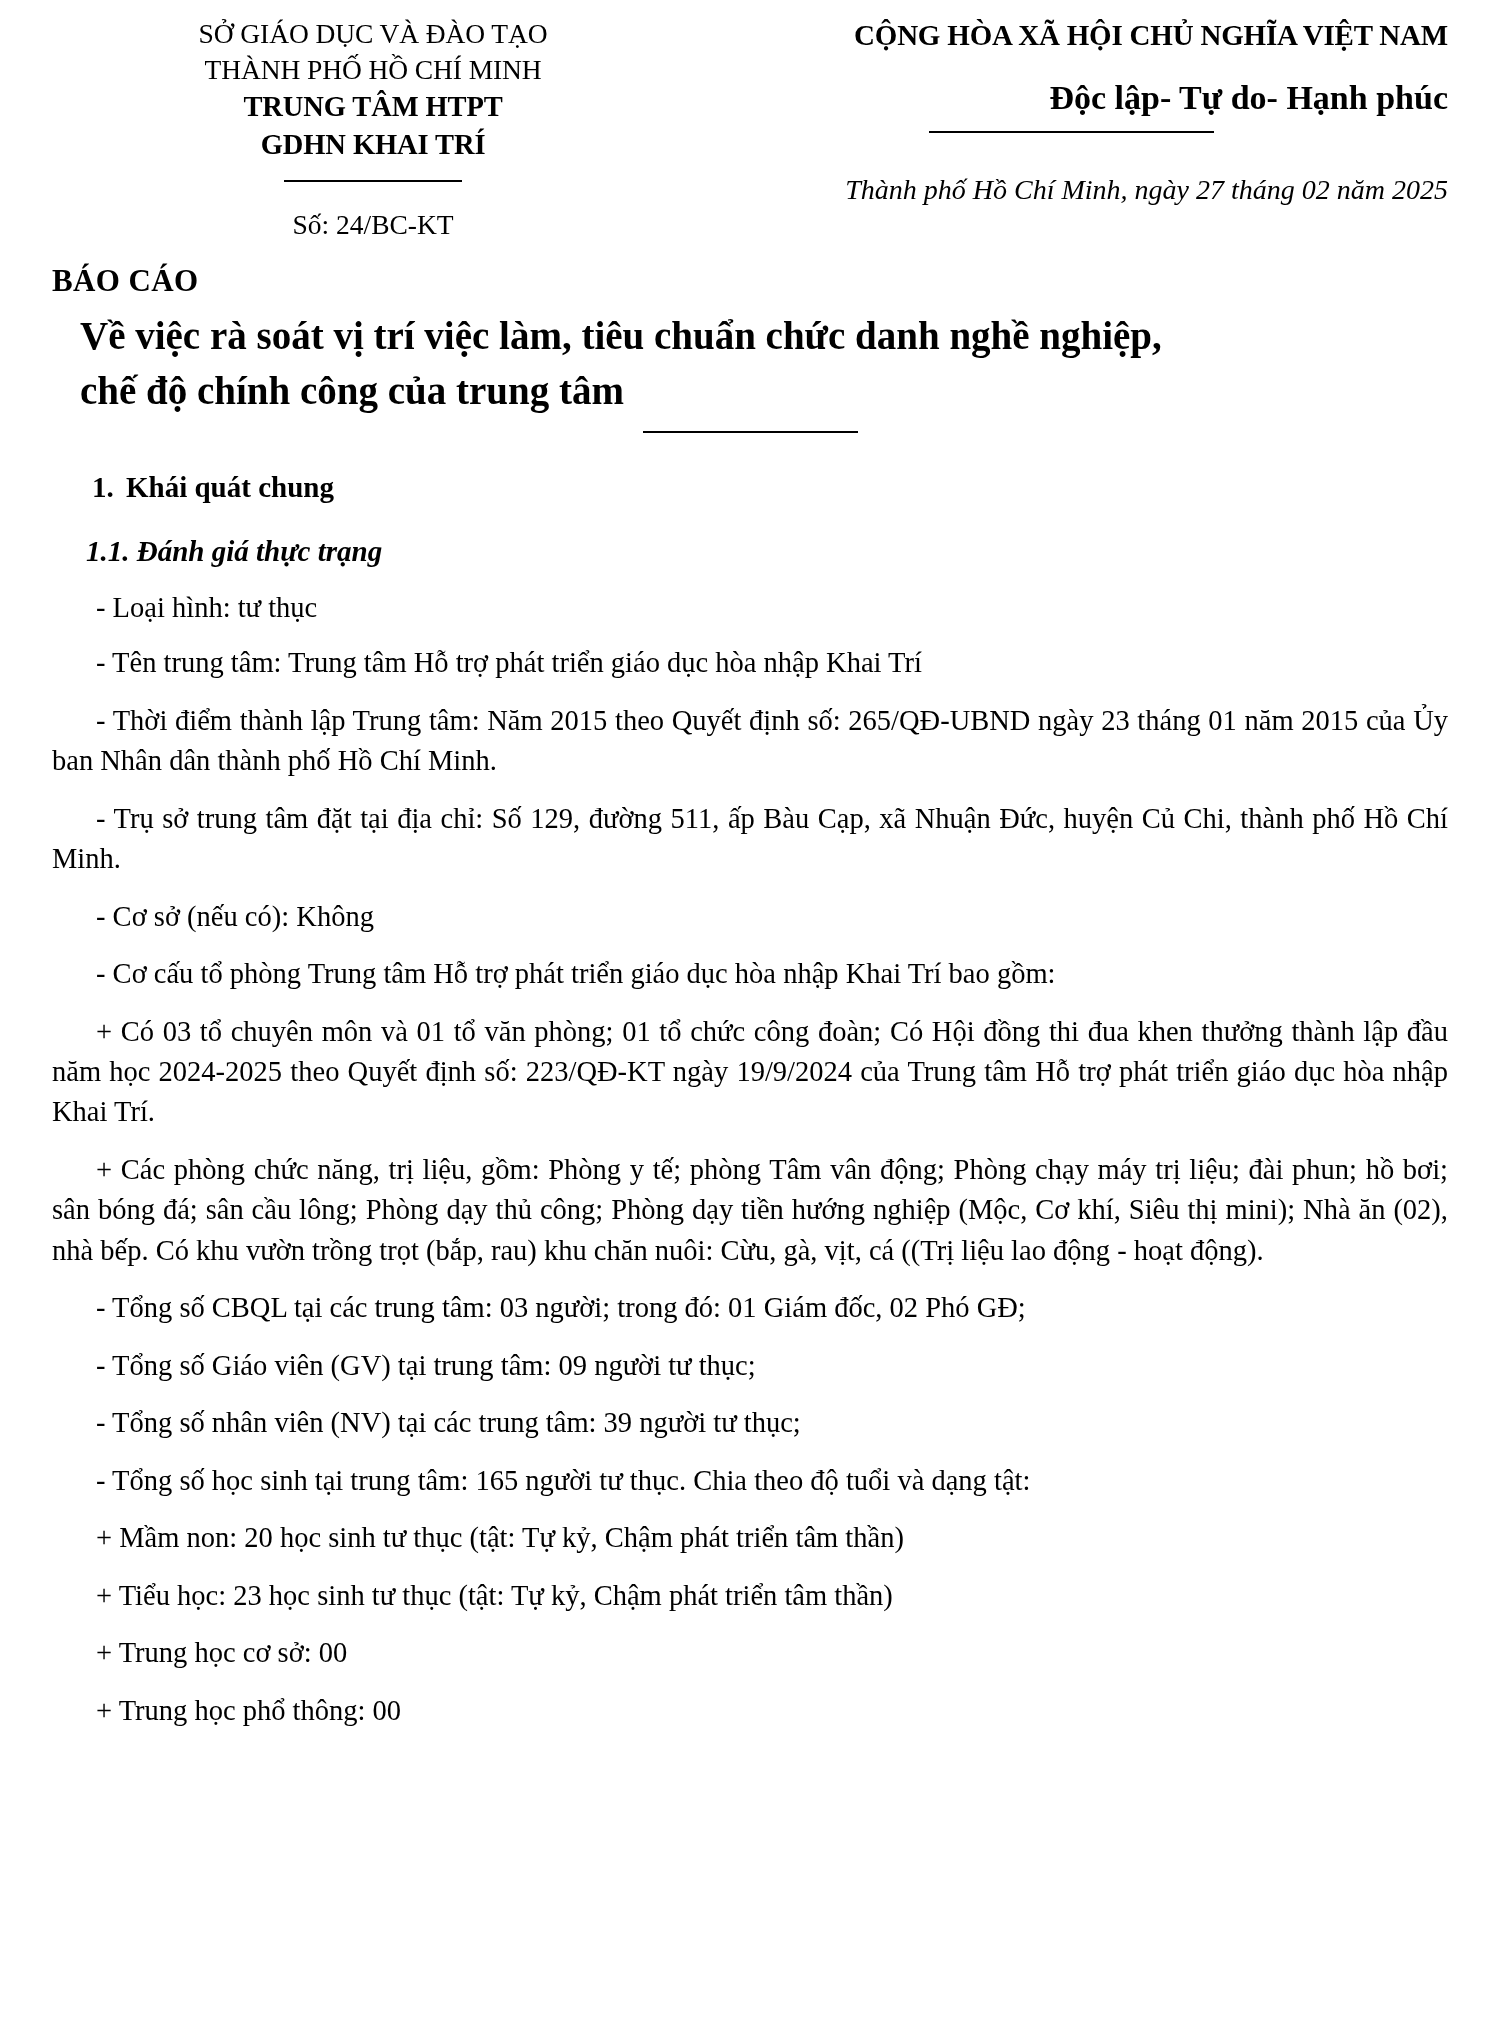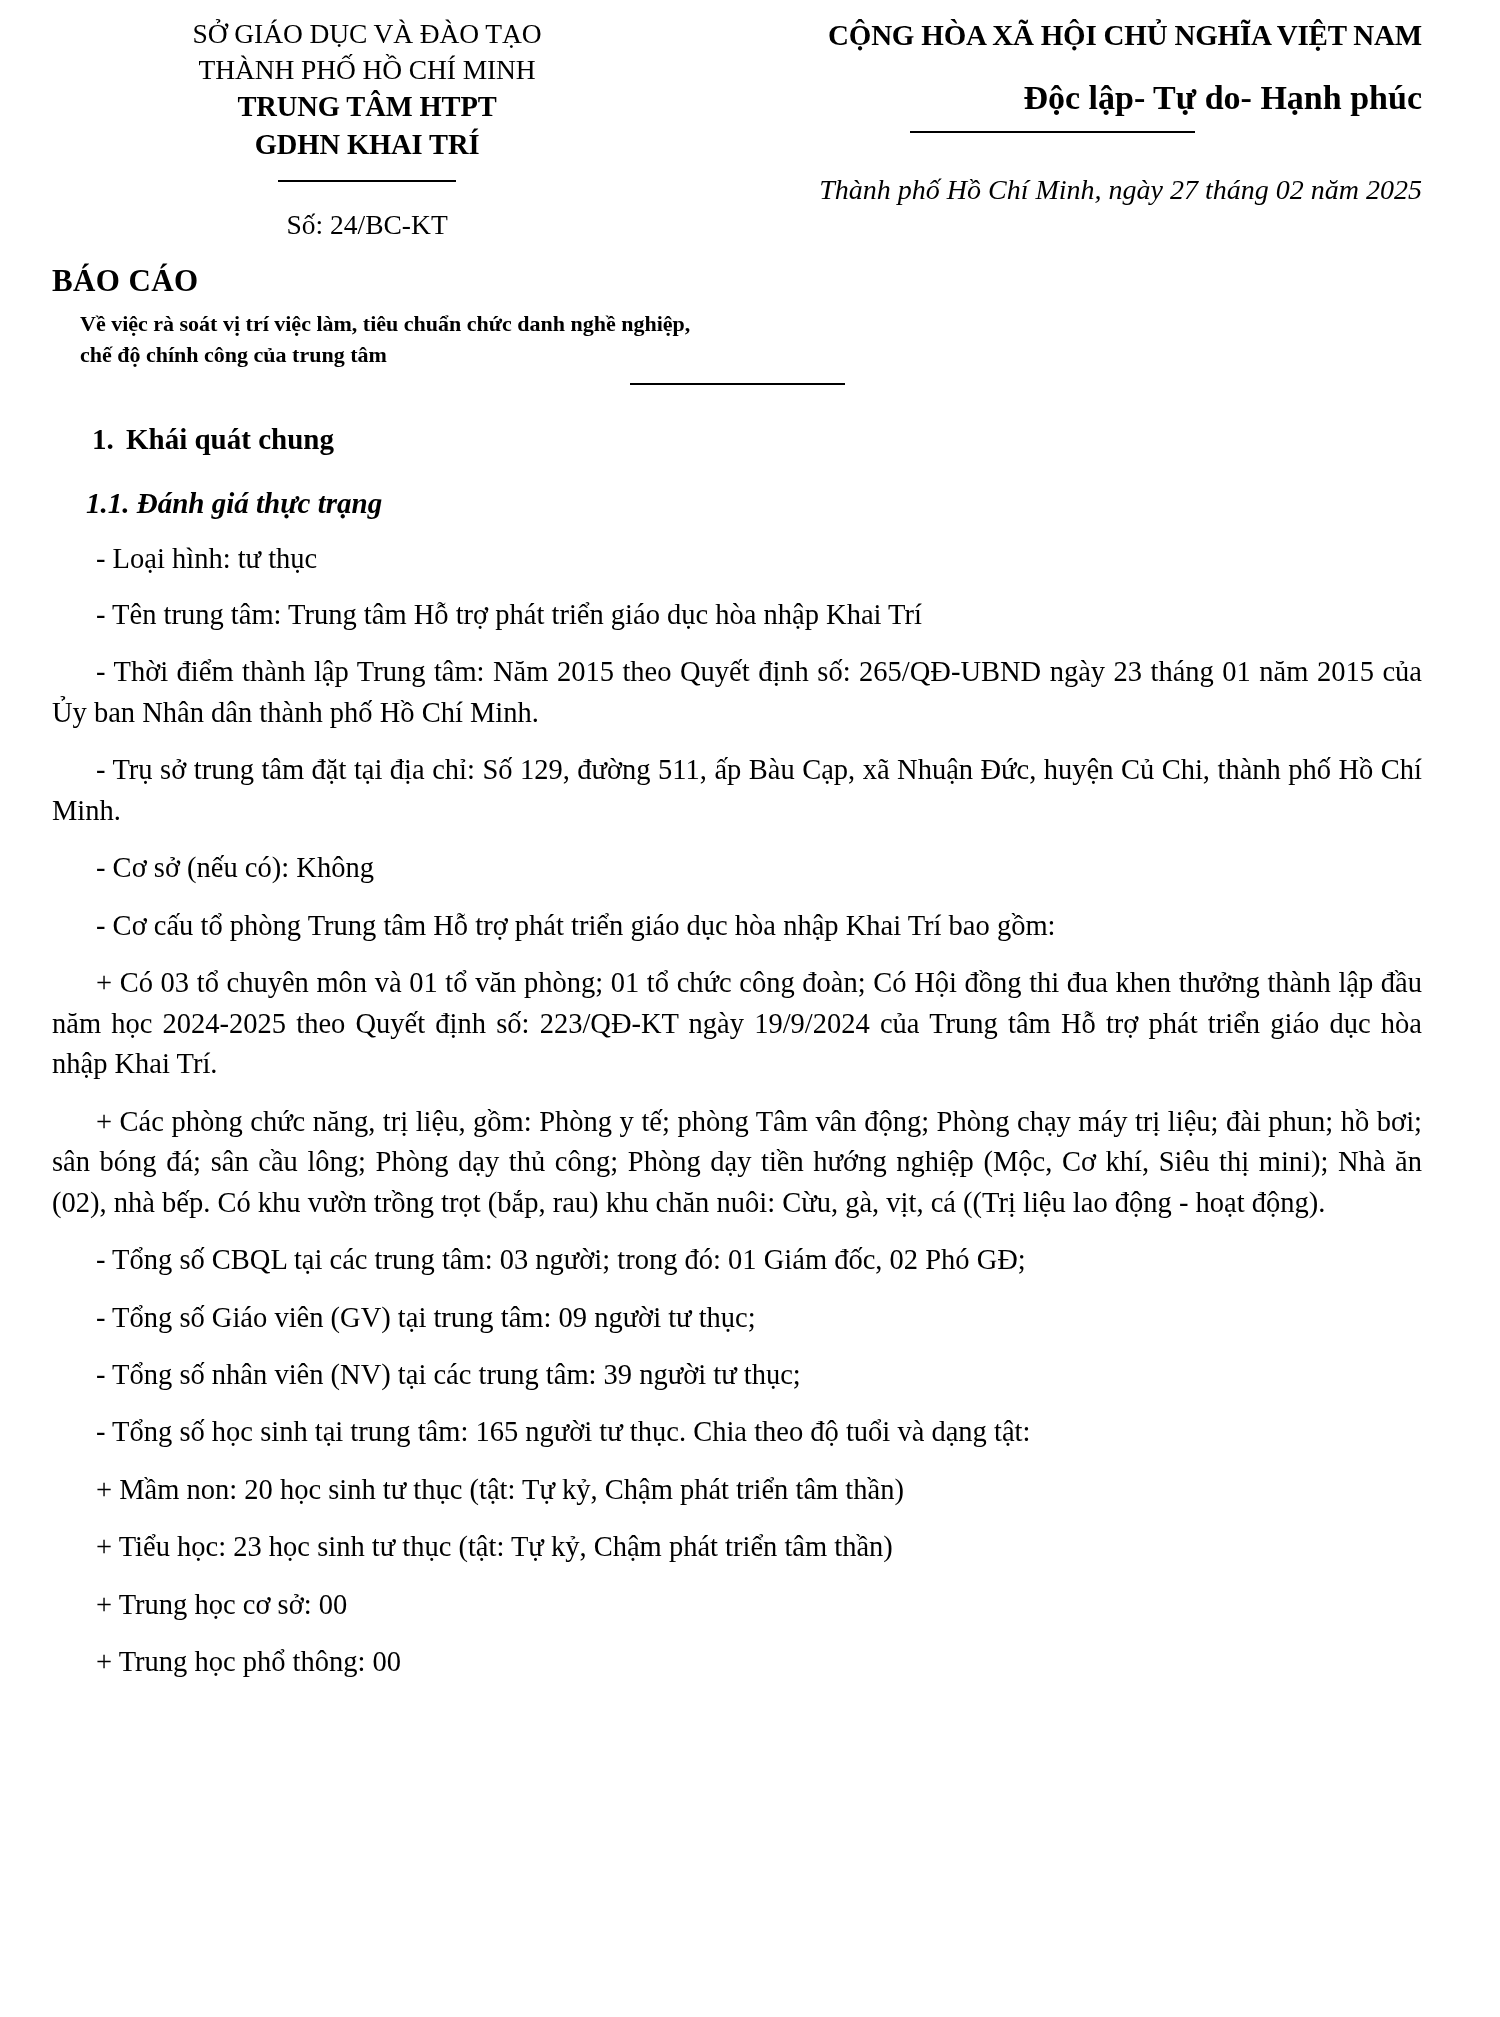--- a/index.html
+++ b/index.html
@@ -13,21 +13,21 @@
     height: 2017px;
     font-family: "Liberation Serif", "DejaVu Serif", serif;
     color: #000000;
     -webkit-font-smoothing: antialiased;
   }
   .page {
     position: relative;
     width: 1500px;
     height: 2017px;
     box-sizing: border-box;
-    padding: 14px 78px 0 52px;
+    padding: 14px 52px 0 52px;
     overflow: hidden;
   }
 
   
   .masthead {
     display: flex;
     align-items: flex-start;
     width: 100%;
   }
   .mast-left {
@@ -97,21 +97,21 @@
     margin-top: 21px;
   }
   .doc-title {
     font-weight: bold;
     font-size: 31px;
     letter-spacing: 0.4px;
     line-height: 1.25;
   }
   .doc-subtitle {
     font-weight: bold;
-    font-size: 22px;
+    font-size: 39px;
     line-height: 1.42;
     margin-top: 7px;
     padding: 0 28px;
   }
   .rule-title {
     width: 215px;
     height: 0;
     border-top: 2.2px solid #000;
     margin: 13px auto 0 auto;
   }

